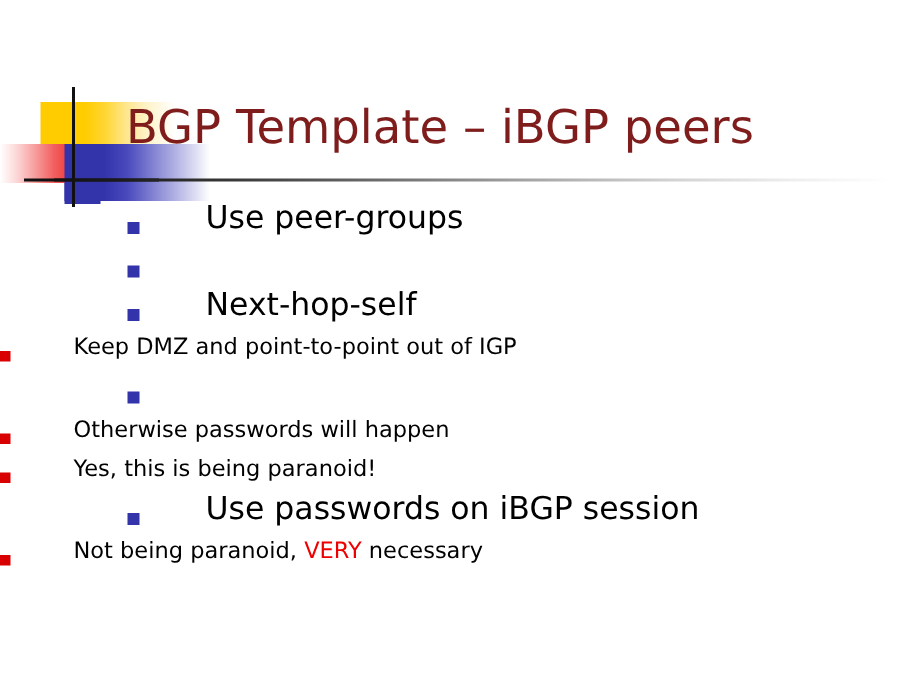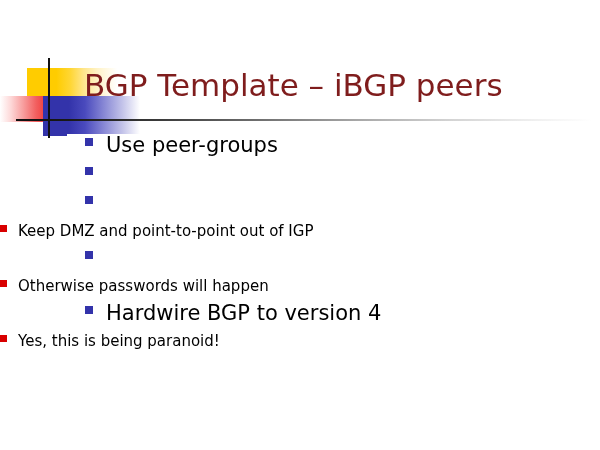--- a/index.html
+++ b/index.html
@@ -120,21 +120,22 @@
 
   
   .body-list {
     position: absolute;
     left: 0px;
     top: 131px;
     width: 600px;
   }
   .row {
     display: flex;
-    align-items: center;
+    align-items: flex-end;
+    gap: 31px;
   }
   
   .lvl1 {
     padding-left: 85px;
     height: 29px;
   }
   .lvl1 .marker {
     width: 8px;
     height: 8px;
     background: #3333AA;
@@ -193,35 +194,40 @@
   <div class="body-list" id="body-list">
       <div class="row lvl1">
         <span class="marker"></span>
         <span class="text">Use peer-groups</span>
       </div>
       <div class="row lvl1">
         <span class="marker"></span>
       </div>
       <div class="row lvl1">
         <span class="marker"></span>
+        <span class="text">Next-hop-self</span>
       </div>
       <div class="row lvl2">
         <span class="marker"></span>
         <span class="text">Keep DMZ and point-to-point out of IGP</span>
       </div>
       <div class="row lvl1">
         <span class="marker"></span>
       </div>
       <div class="row lvl2">
         <span class="marker"></span>
         <span class="text">Otherwise passwords will happen</span>
       </div>
-      <div class="row lvl1">
-        <span class="marker"></span>
-        <span class="text">Hardwire BGP to version 4</span>
-      </div>
       <div class="row lvl2">
         <span class="marker"></span>
         <span class="text">Yes, this is being paranoid!</span>
       </div>
+      <div class="row lvl1">
+        <span class="marker"></span>
+        <span class="text">Use passwords on iBGP session</span>
+      </div>
+      <div class="row lvl2">
+        <span class="marker"></span>
+        <span class="text"><span>Not being paranoid, </span><span class="hi-red">VERY</span><span> necessary</span></span>
+      </div>
     </div>
 
 </div>
 
 </body></html>

